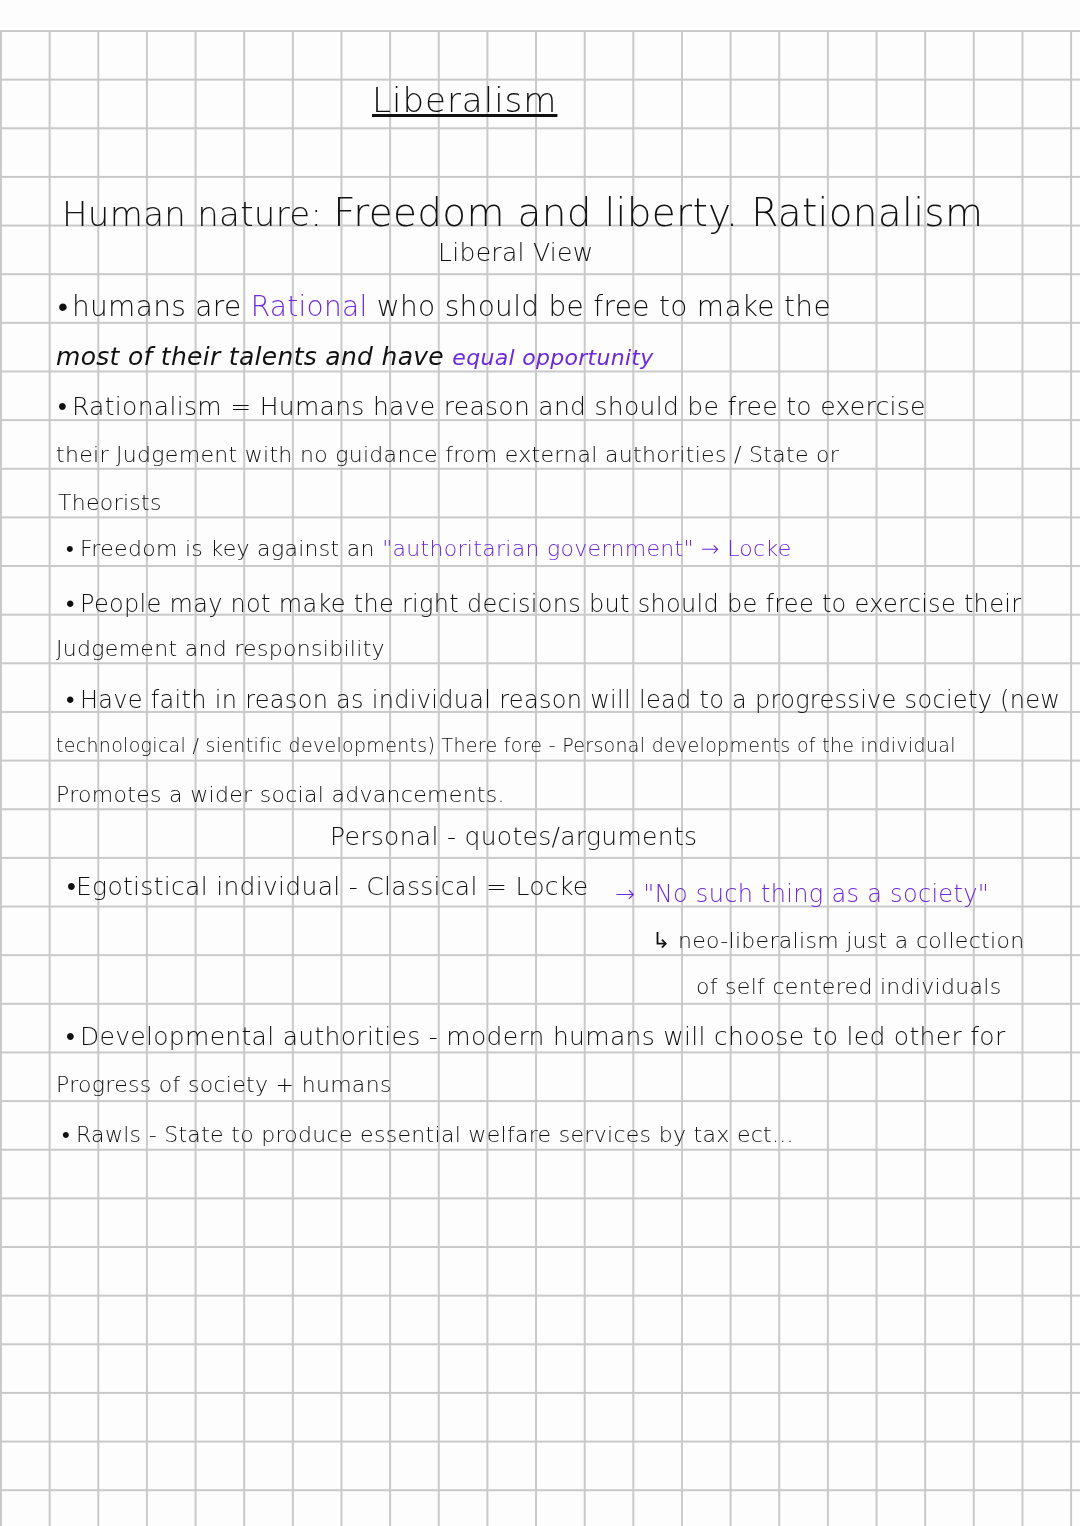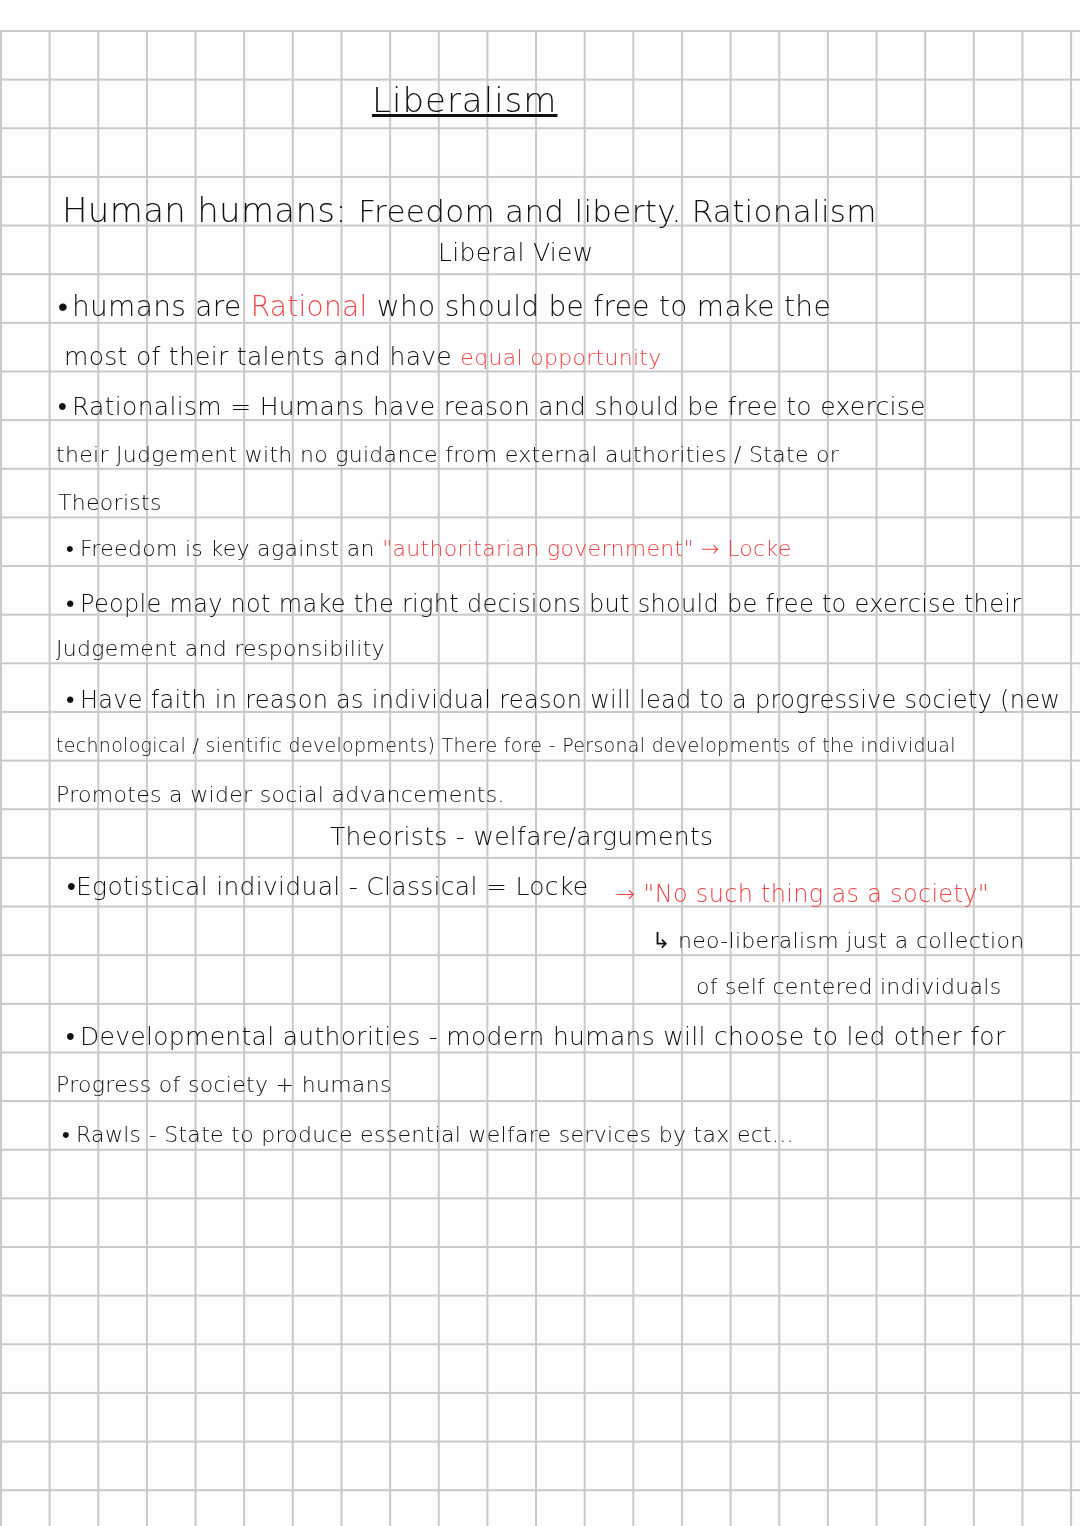--- a/index.html
+++ b/index.html
@@ -14,46 +14,46 @@
       linear-gradient(to right, #c9c9c9 0, #c9c9c9 2px, transparent 2px),
       linear-gradient(to bottom, #c9c9c9 0, #c9c9c9 2px, transparent 2px);
     background-size: 48.65px 48.65px;
     background-position: 0 0, 0 0;
   }
   .line {
     position: absolute; white-space: nowrap; color: #111;
     font-family: "DejaVu Sans", sans-serif;
     font-weight: 300; letter-spacing: 0.3px;
   }
-  .pink { color: #ef4444; }
+  .pink { color: #6d28d9; }
   .title { font-size: 34px; letter-spacing: 1px; text-decoration: underline; }
   .heading { font-size: 34px; }
   .big { font-size: 28px; }
   .mid { font-size: 25px; }
   .small { font-size: 22px; }
   .xsmall { font-size: 24px; }
   .bullet { display: inline-block; width: 14px; }
 </style>
 </head>
 <body>
 
 <div class="grid"></div>
 
 <div class="line title" style="left:372px; top:80px;">Liberalism</div>
 
 <div class="line heading" style="left:62px; top:190px;">
-  <span>Human humans:</span>
-  <span class="mid" style="font-size:31px;">Freedom and liberty. Rationalism</span>
+  <span>Human nature:</span>
+  <span class="mid" style="font-size:39px;">Freedom and liberty. Rationalism</span>
 </div>
 <div class="line mid" style="left:405px; top:238px;margin-left:33px;">Liberal View</div>
 
 <div class="line big" style="left:58px; top:290px;">
   <span class="bullet">•</span><span>humans are </span><span class="pink">Rational</span><span> who should be free to make the</span>
 </div>
-<div class="line mid" style="left:64px; top:342px;">
+<div class="line mid" style="left:56px; top:342px;font-style:italic;">
   <span>most of their talents and have </span><span class="pink small">equal opportunity</span>
 </div>
 
 <div class="line mid" style="left:58px; top:392px;">
   <span class="bullet">•</span><span>Rationalism = Humans have reason and should be free to exercise</span>
 </div>
 <div class="line small" style="left:56px; top:442px;">their Judgement with no guidance from external authorities / State or</div>
 <div class="line small" style="left:58px; top:490px;">Theorists</div>
 
 <div class="line small" style="left:66px; top:536px;">
@@ -64,21 +64,21 @@
   <span class="bullet">•</span><span>People may not make the right decisions but should be free to exercise their</span>
 </div>
 <div class="line small" style="left:56px; top:636px;">Judgement and responsibility</div>
 
 <div class="line xsmall" style="left:66px; top:686px;">
   <span class="bullet">•</span><span>Have faith in reason as individual reason will lead to a progressive society (new</span>
 </div>
 <div class="line xsmall" style="left:56px; top:734px; font-size:19px;">technological / sientific developments) There fore - Personal developments of the individual</div>
 <div class="line small" style="left:56px; top:782px;">Promotes a wider social advancements.</div>
 
-<div class="line mid" style="left:330px; top:822px;">Theorists - welfare/arguments</div>
+<div class="line mid" style="left:330px; top:822px;">Personal - quotes/arguments</div>
 
 <div class="line mid" style="left:62px; top:872px;text-align:right;">
   <span class="bullet">•</span><span>Egotistical individual - Classical = Locke</span>
 </div>
 <div class="line xsmall pink" style="left:615px; top:880px;">→ "No such thing as a society"</div>
 <div class="line small" style="left:652px; top:928px;">↳ neo-liberalism just a collection</div>
 <div class="line small" style="left:688px; top:974px;margin-left:8px;">of self centered individuals</div>
 
 <div class="line mid" style="left:66px; top:1022px;">
   <span class="bullet">•</span><span>Developmental authorities - modern humans will choose to led other for</span>

